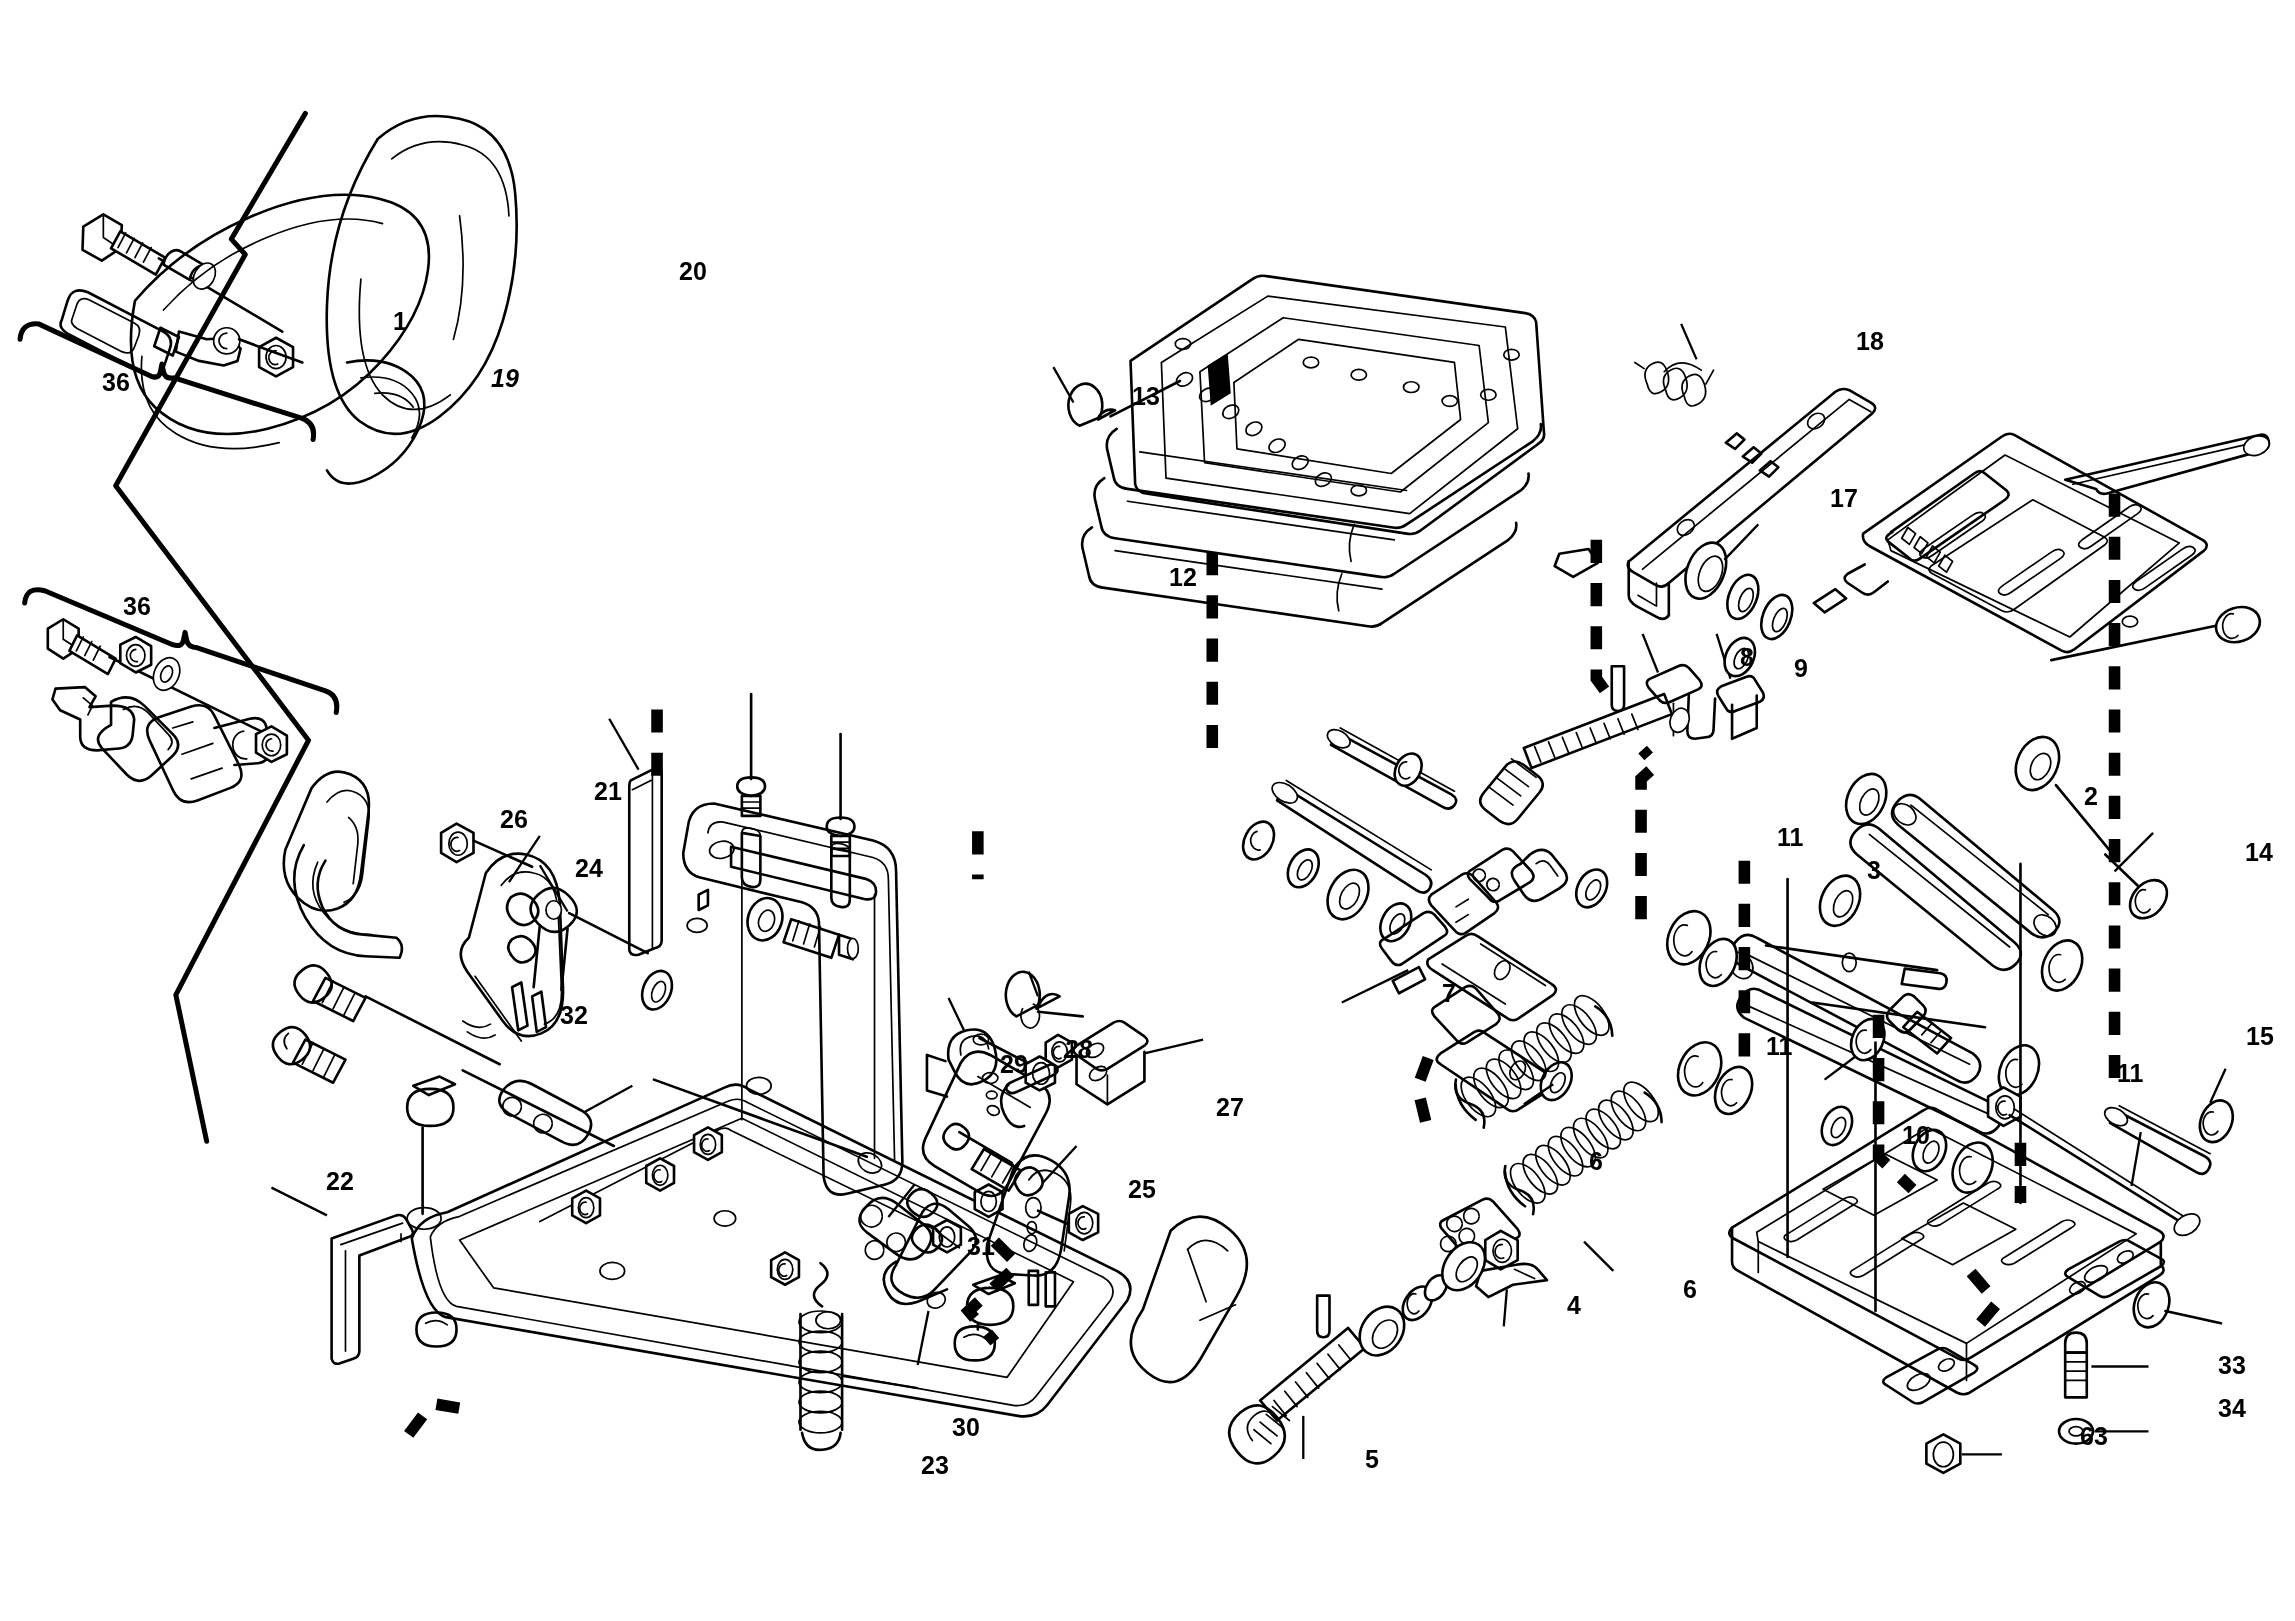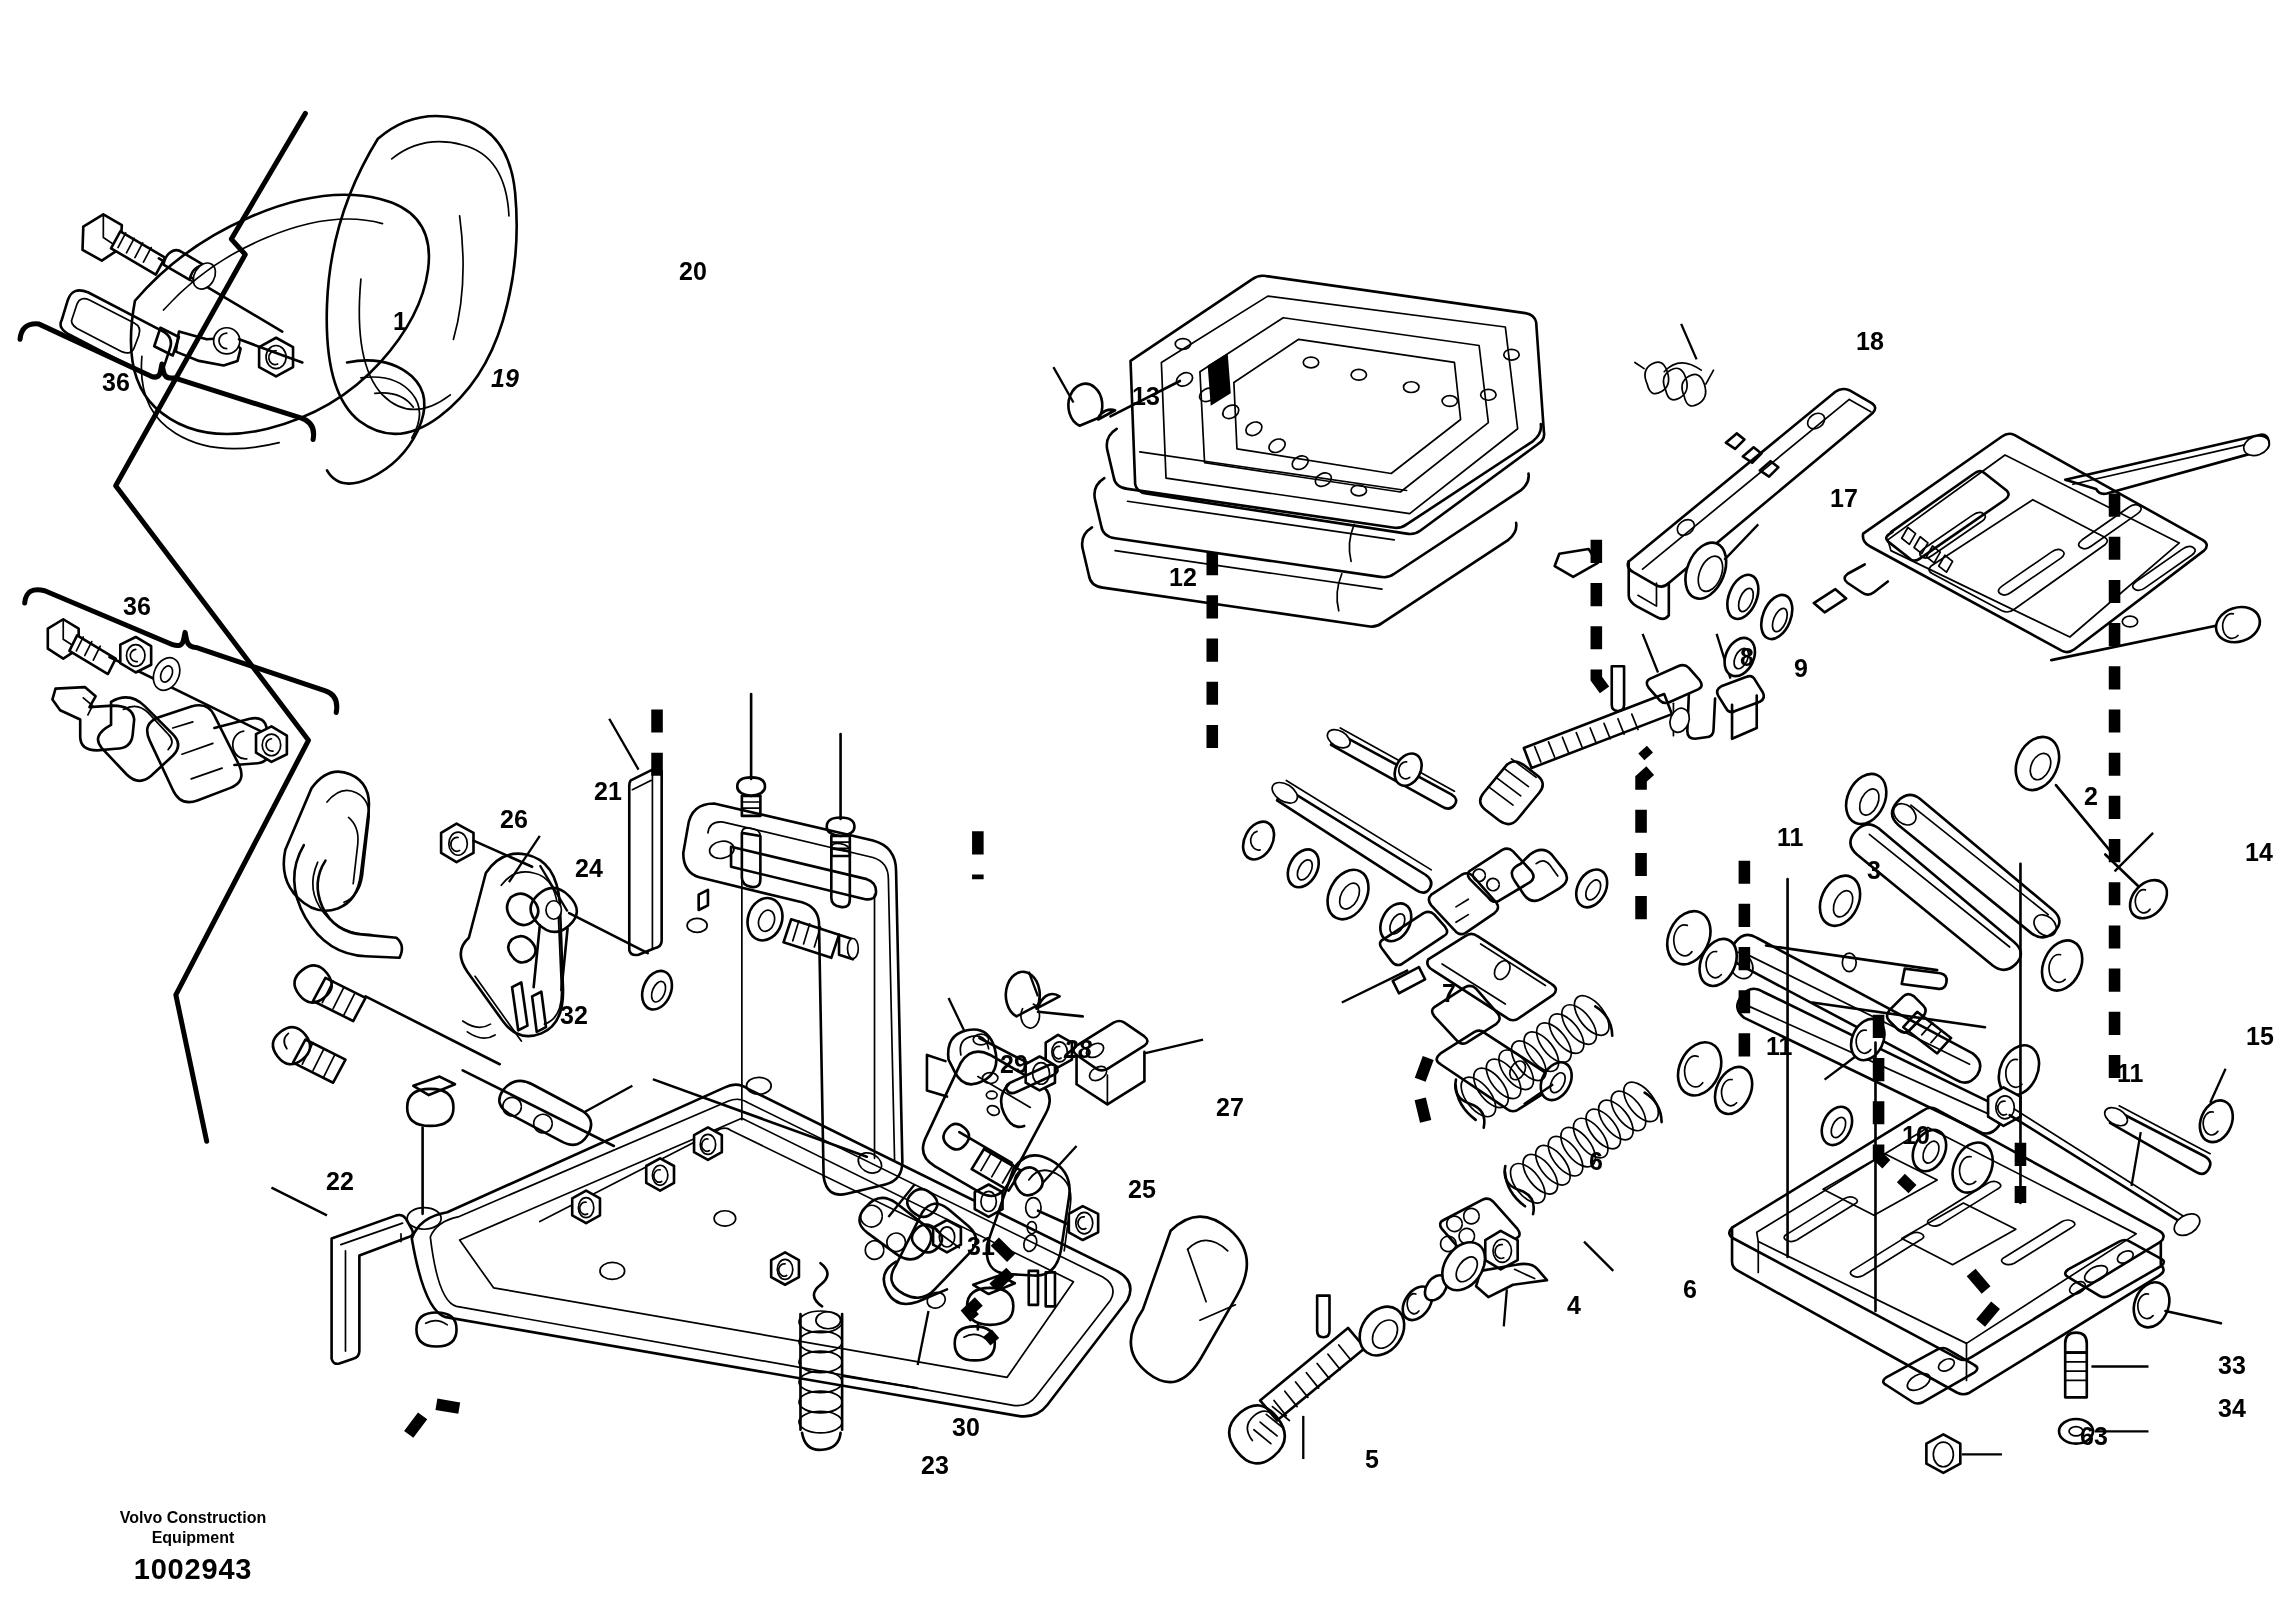--- a/index.html
+++ b/index.html
@@ -774,22 +774,15 @@
       <div class="callout" style="left: 326px; top: 1169px;">22</div>
       <div class="callout" style="left: 1064px; top: 1037px; font-style: italic;">28</div>
       <div class="callout" style="left: 1000px; top: 1052px;">29</div>
       <div class="callout" style="left: 1216px; top: 1095px;">27</div>
       <div class="callout" style="left: 1128px; top: 1177px;">25</div>
       <div class="callout" style="left: 967px; top: 1234px;">31</div>
       <div class="callout" style="left: 952px; top: 1415px;">30</div>
       <div class="callout" style="left: 921px; top: 1453px;">23</div>
     </div>
 
-  <div class="footer">
-    <div class="brand">
-      <div>Volvo Construction</div>
-      <div>Equipment</div>
-    </div>
-    <div class="partno">1002943</div>
-  </div>
 
 </div>
 
 
 </body></html>

